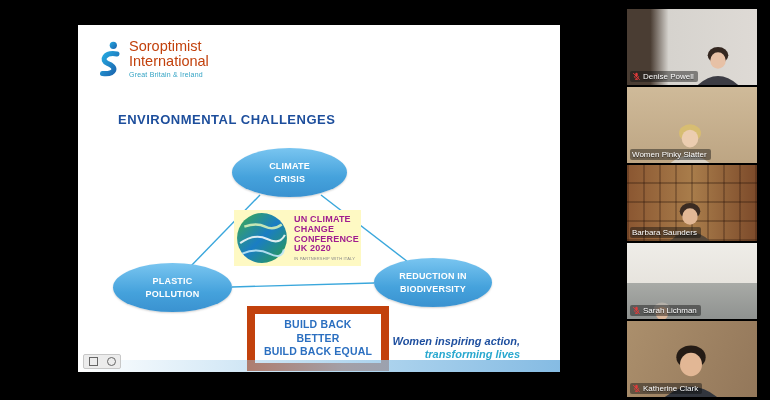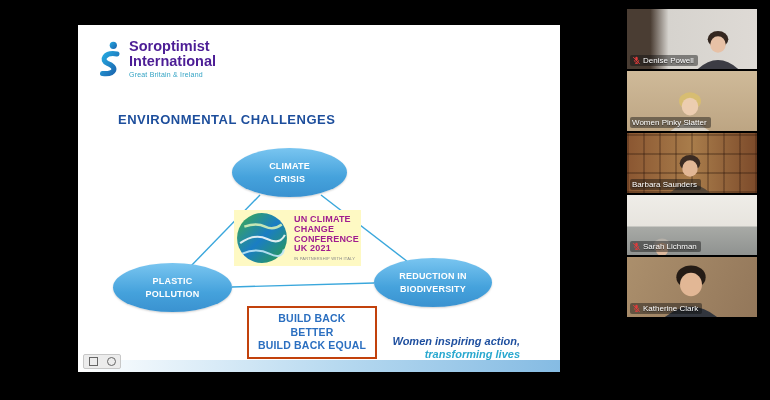--- a/index.html
+++ b/index.html
@@ -6,21 +6,21 @@
   body{
     width:770px;height:400px;background:#000;overflow:hidden;position:relative;
     font-family:"Liberation Sans","DejaVu Sans",sans-serif;
   }
   
   .slide{
     position:absolute;left:78px;top:25px;width:482px;height:347px;
     background:#fff;overflow:hidden;
   }
   .logo{position:absolute;left:18px;top:14px;display:flex;gap:7px;align-items:flex-start;}
-  .logo-l1,.logo-l2{font-size:14.5px;font-weight:700;color:#4c1d95;line-height:15px;}
+  .logo-l1,.logo-l2{font-size:14.5px;font-weight:400;color:#c2410c;line-height:15px;}
   .logo-l3{font-size:7px;color:#33a3c4;margin-top:2px;letter-spacing:.2px;}
   .title{
     position:absolute;left:40px;top:87px;margin:0;
     font-size:13px;font-weight:800;color:#1d4e9c;letter-spacing:.5px;
   }
   .lines{position:absolute;left:0;top:0;width:482px;height:347px;}
   .lines line{stroke:#3aa7dc;stroke-width:1.4;}
   .bubble{
     position:absolute;border-radius:50%;
     display:flex;flex-direction:column;align-items:center;justify-content:center;
@@ -30,40 +30,40 @@
   }
   .b-climate{left:154px;top:123px;width:115px;height:49px;}
   .b-plastic{left:35px;top:238px;width:119px;height:49px;}
   .b-bio{left:296px;top:233px;width:118px;height:49px;}
   .cop26{position:absolute;left:156px;top:185px;display:flex;gap:6px;align-items:center;background:#fef9c3;padding:2px;}
   .cop-text{display:flex;flex-direction:column;}
   .cop-line{font-size:9px;font-weight:800;color:#a01c8e;line-height:1.1;letter-spacing:.2px;}
   .cop-sub{font-size:4px;color:#888;margin-top:2px;letter-spacing:.2px;}
   .bbox{
     position:absolute;left:169px;top:281px;width:126px;padding:4px 0;
-    border:2px solid #c2410c;background:#fff;text-align:center;
+    border:8px solid #c2410c;background:#fff;text-align:center;
     color:#2b6fc0;font-weight:600;font-size:10.5px;line-height:1.3;letter-spacing:.2px;
   }
   .tagline{position:absolute;right:40px;top:310px;text-align:right;font-style:italic;line-height:1.2;}
   .tg1{font-size:11px;font-weight:700;color:#1e4f9f;}
   .tg2{font-size:11px;font-weight:700;color:#29a8cf;}
   .bottom-band{
     position:absolute;left:0;right:0;bottom:0;height:12px;
     background:linear-gradient(90deg,rgba(190,220,242,0) 0%,rgba(150,200,233,.7) 55%,rgba(120,180,224,.9) 100%);
   }
   .share-controls{
     position:absolute;left:5px;bottom:3px;width:36px;height:13px;z-index:3;
     background:#ececec;border:1px solid #c8c8c8;border-radius:2px;
     display:flex;align-items:center;justify-content:space-around;
   }
   .sc-icon{width:7px;height:7px;border:1px solid #666;display:inline-block;}
   .sc-circle{border-radius:50%;}
   
   .participants{position:absolute;left:627px;top:9px;width:130px;display:flex;flex-direction:column;gap:2px;}
-  .tile{position:relative;width:130px;height:60px;overflow:hidden;background:#111;}
+  .tile{position:relative;width:130px;height:76px;overflow:hidden;background:#111;}
   .tile.active{outline:2px solid #c9d42f;outline-offset:-2px;}
   .video{position:absolute;inset:0;}
   .fig{position:absolute;}
   .badge{position:absolute;left:14px;top:16px;width:20px;height:20px;border-radius:50%;
     border:3px solid #b99a45;background:#221d18;box-sizing:border-box;}
   .nameplate{
     position:absolute;left:3px;bottom:3px;z-index:2;
     display:flex;align-items:center;gap:2px;
     background:rgba(15,15,15,.45);border-radius:2px;padding:1px 4px 1px 2px;
   }
@@ -125,21 +125,21 @@
       </defs>
       <circle cx="25" cy="25" r="24" fill="url(#gg)"></circle>
       <path d="M4 30 Q 18 20, 30 26 T 47 22" stroke="#ffffff" stroke-width="2" fill="none" opacity="0.85"></path>
       <path d="M8 14 Q 20 10, 28 14 T 44 12" stroke="#d6efb8" stroke-width="2.4" fill="none" opacity="0.9"></path>
       <path d="M6 40 Q 20 34, 32 40 T 46 36" stroke="#bfe6f7" stroke-width="2" fill="none" opacity="0.9"></path>
     </svg>
     <div class="cop-text">
       <span class="cop-line">UN CLIMATE</span>
       <span class="cop-line">CHANGE</span>
       <span class="cop-line">CONFERENCE</span>
-      <span class="cop-line">UK 2021</span>
+      <span class="cop-line">UK 2020</span>
       <span class="cop-sub">IN PARTNERSHIP WITH ITALY</span>
     </div>
   </div>
 
   <div class="bbox">
     <div>BUILD BACK</div>
     <div>BETTER</div>
     <div>BUILD BACK EQUAL</div>
   </div>
 

